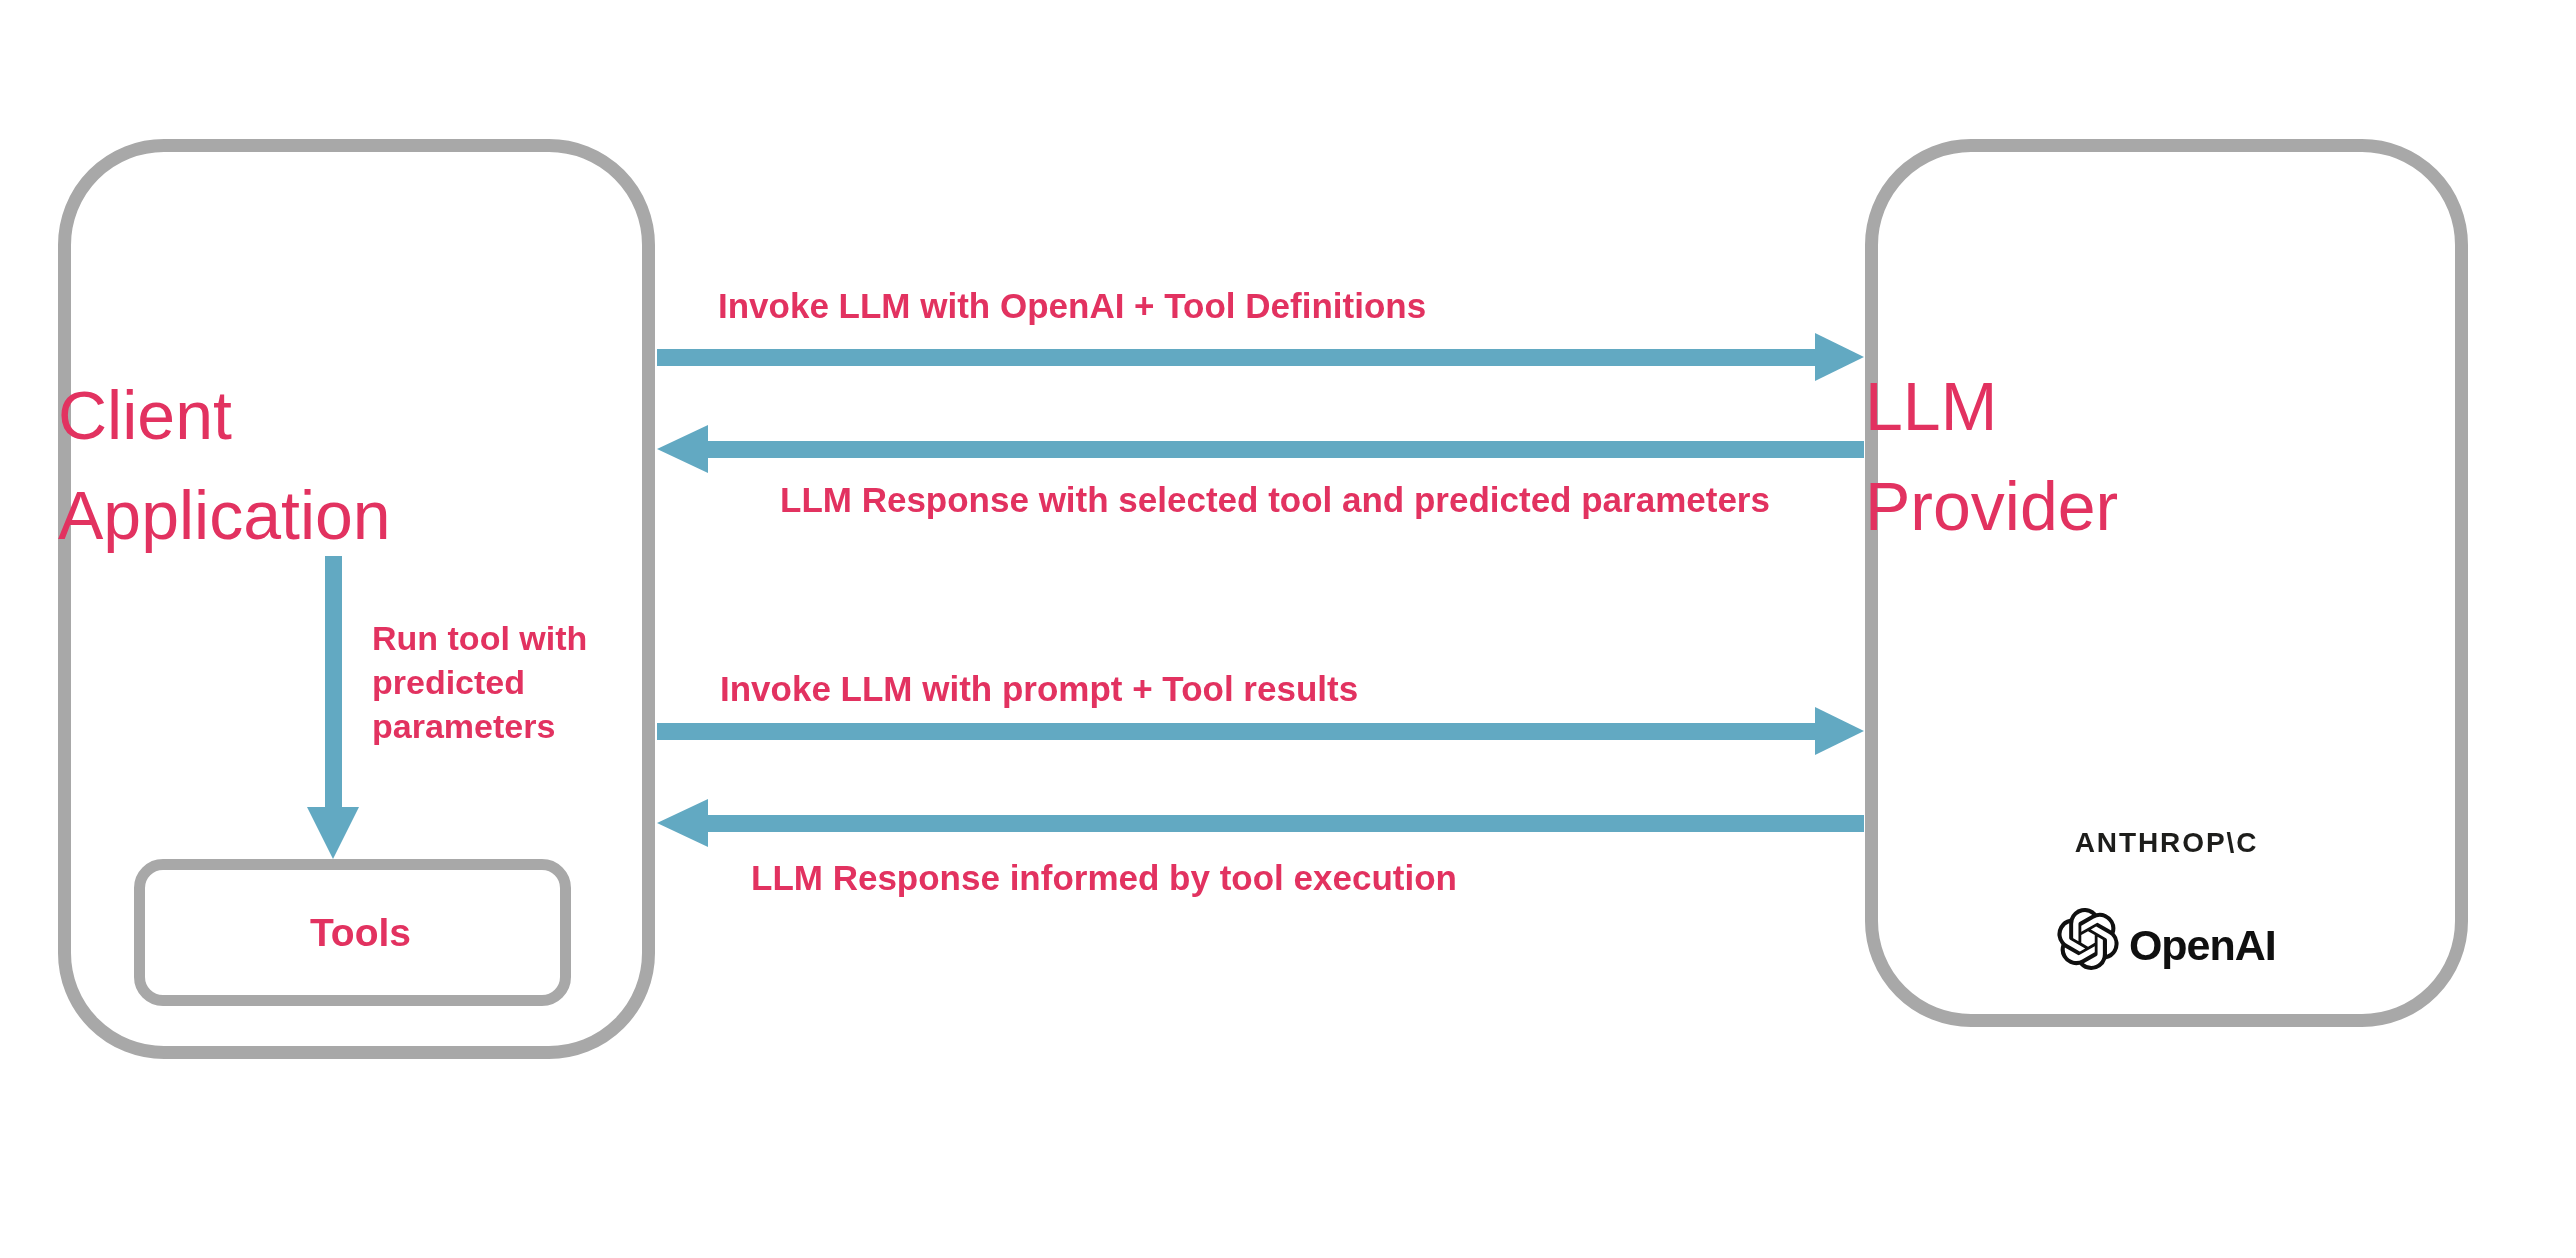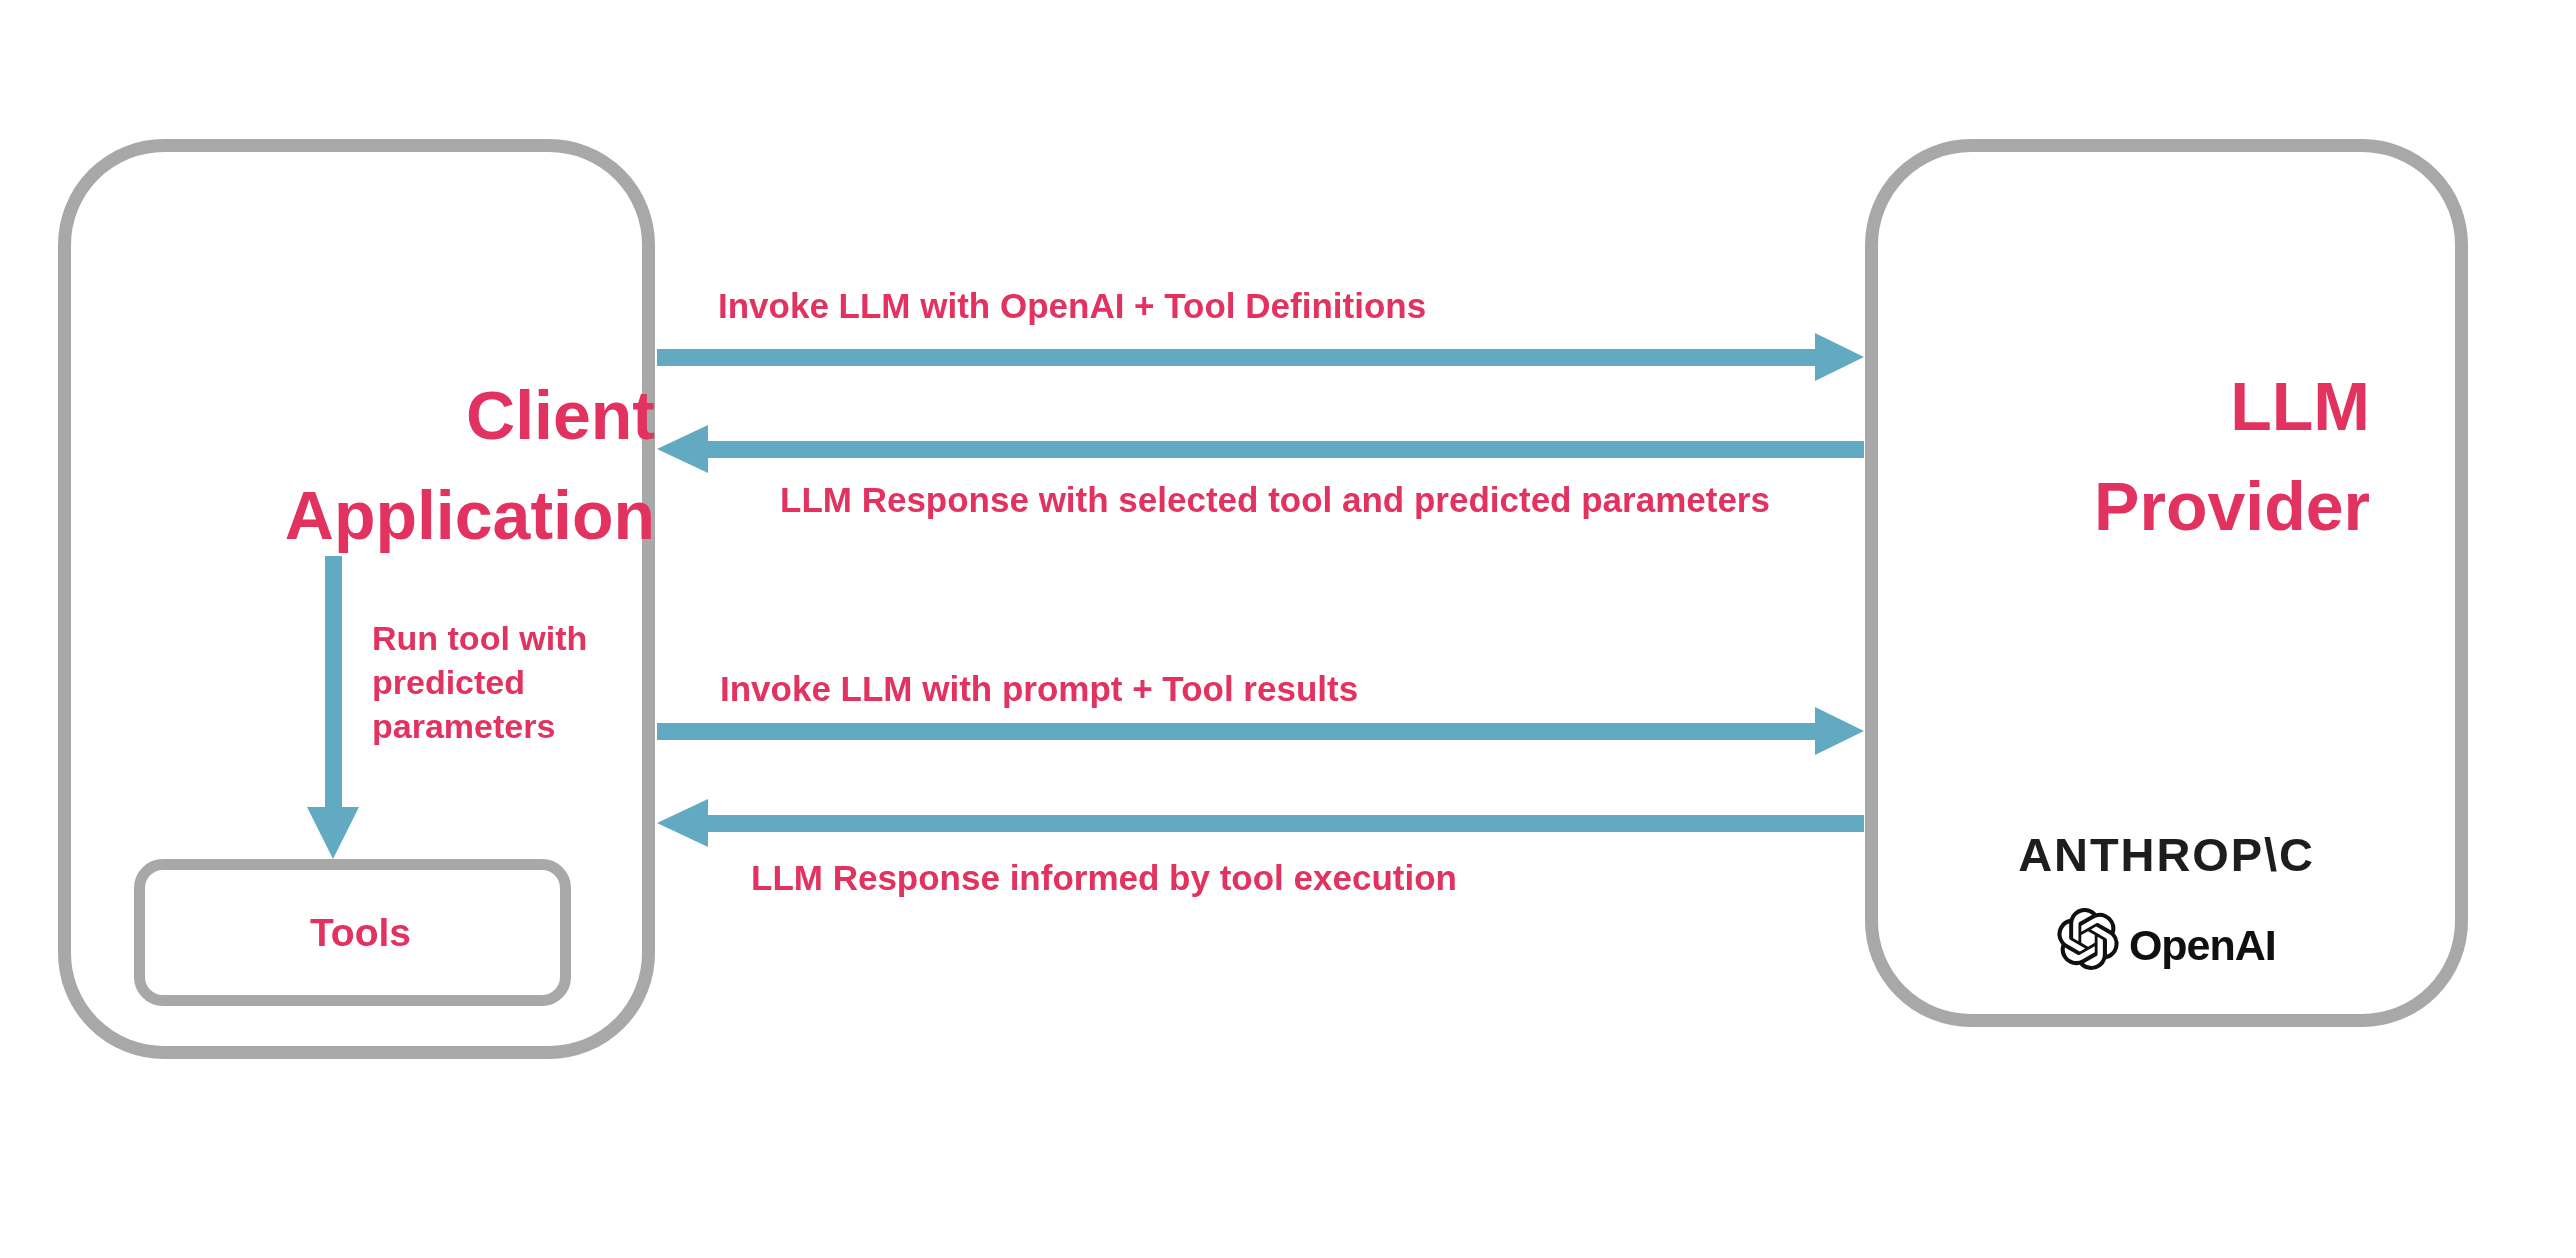--- a/index.html
+++ b/index.html
@@ -29,24 +29,24 @@
     position:absolute;
     left:134px;top:859px;width:437px;height:147px;
     border:11.6px solid var(--gray);
     border-radius:29px;
     background:#ffffff;
     box-sizing:border-box;
   }
   .title{
     position:absolute;
     color:var(--pink);
-    font-weight:bold;
+    font-weight:normal;
     font-size:68px;
     line-height:100px;
-    text-align:right;
+    text-align:left;
     white-space:pre-line;
   }
   .client-title{left:58px;top:365px;width:597px;}
   .llm-title{left:1865px;top:356px;width:505px;}
   .tools-label{
     position:absolute;
     left:134px;top:859px;width:437px;height:147px;
     display:flex;align-items:center;justify-content:center;
     color:var(--pink);font-weight:bold;font-size:39px;padding-left:8px;
   }
@@ -97,21 +97,21 @@
   .head-2{left:657px;top:425px;}
   .head-3{left:1815px;top:707px;}
   .head-4{left:657px;top:799px;}
   .head-run{left:307px;top:807px;}
   .anthropic{
     position:absolute;
     left:1865px;top:827px;width:603px;
     text-align:center;
     color:var(--dark);
     font-weight:bold;
-    font-size:47px;
+    font-size:28px;
     letter-spacing:1.9px;
   }
   .openai-row{
     position:absolute;
     left:1865px;top:904px;width:603px;height:66px;
     display:flex;align-items:flex-end;justify-content:center;
     gap:9.7px;
   }
   .openai-icon{width:62px;height:62px;display:block;}
   .openai-word{

